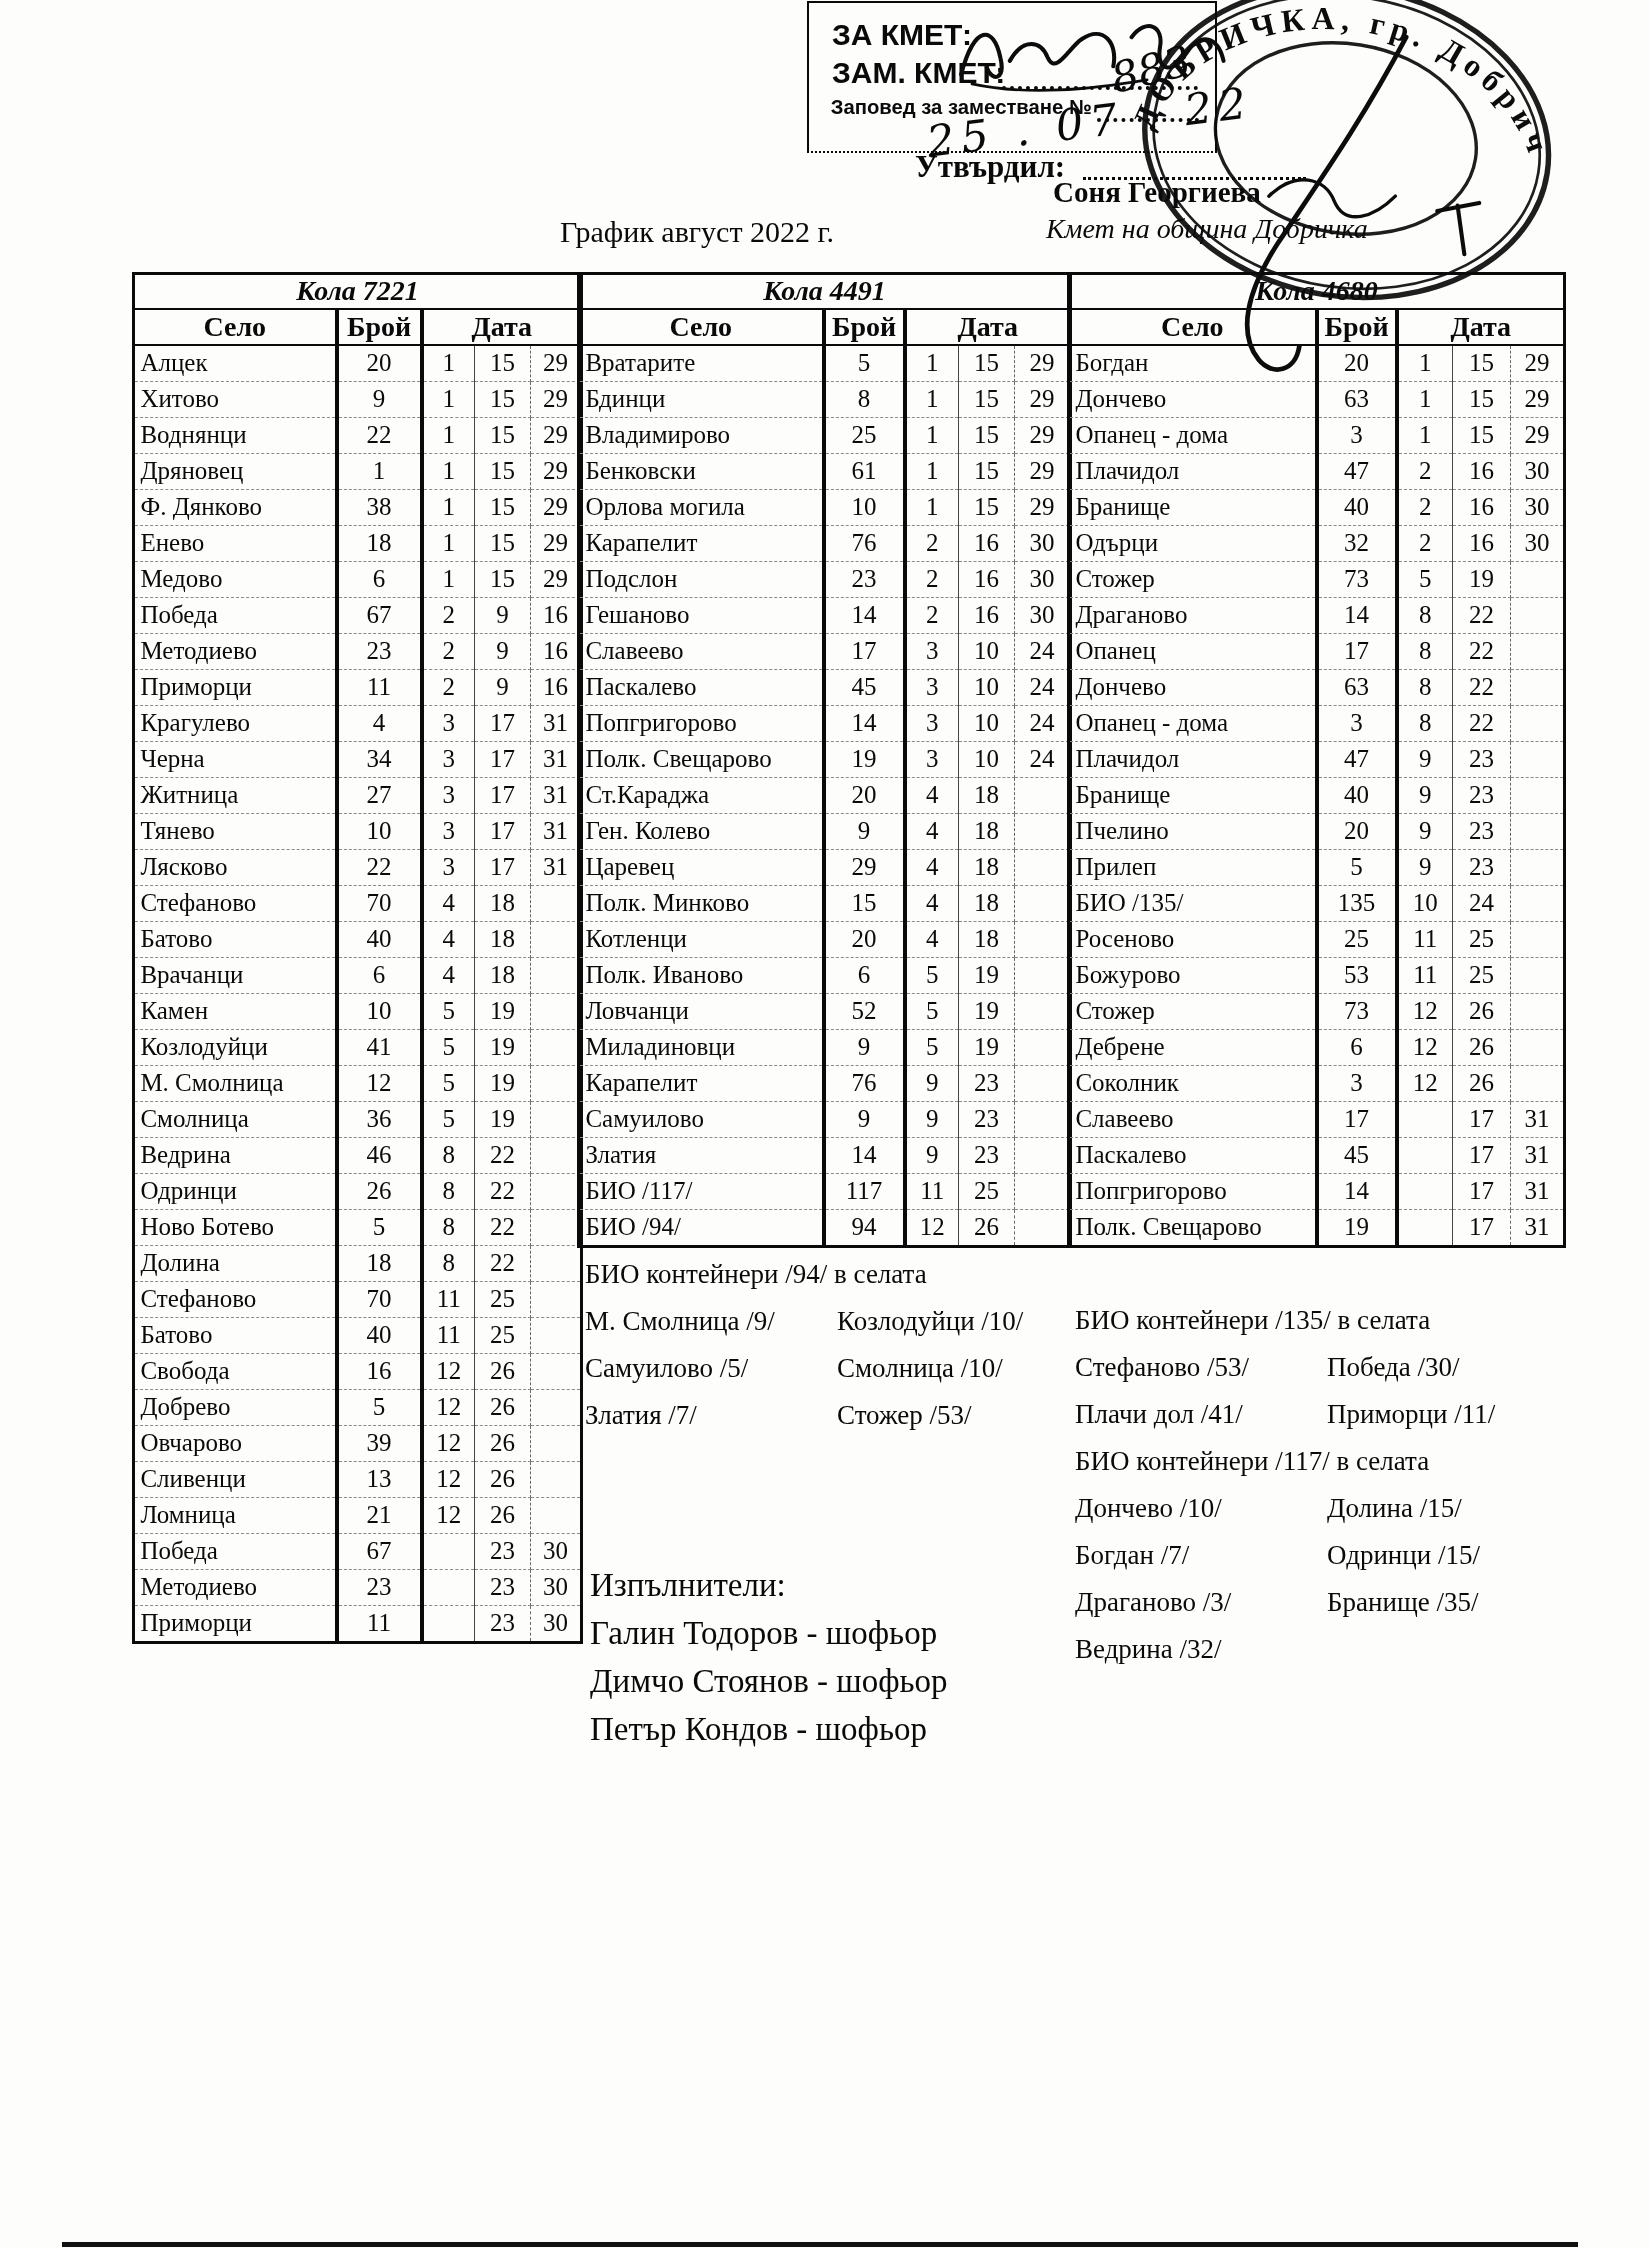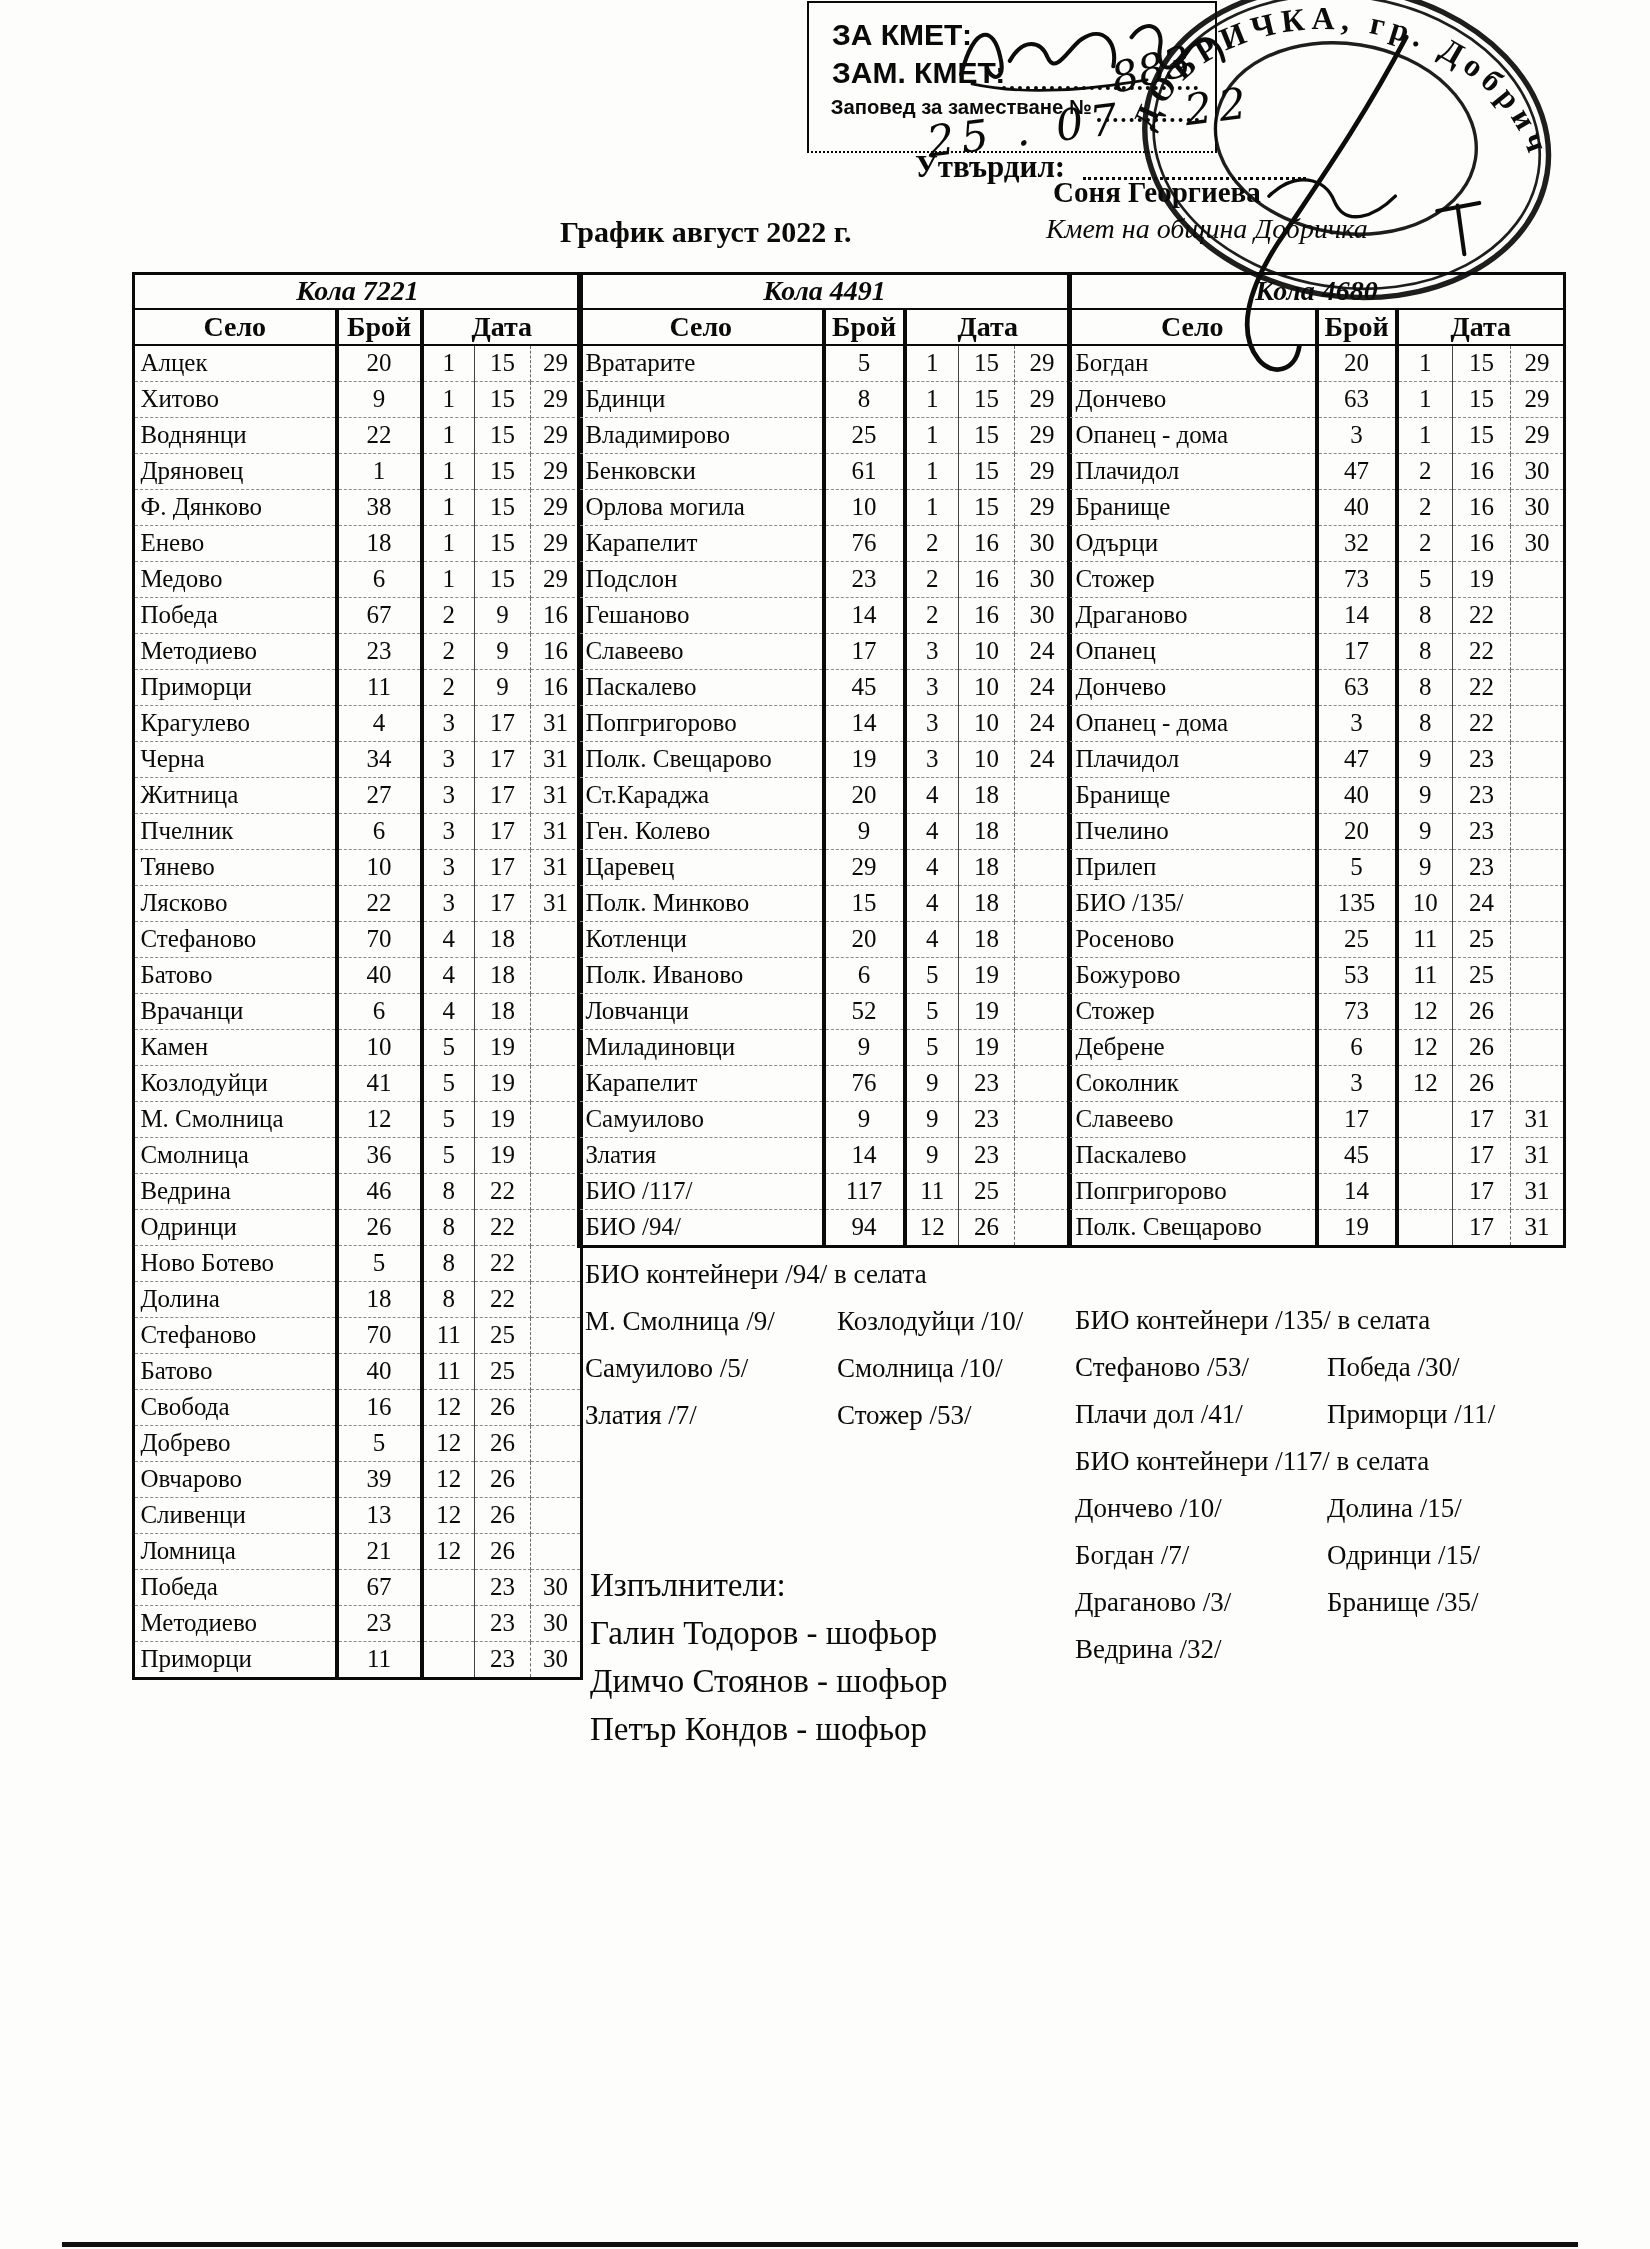--- a/index.html
+++ b/index.html
@@ -16,21 +16,21 @@
   .za-kmet{position:absolute;left:831px;top:16.2px;font-size:30px;font-weight:bold;}
   .zam-kmet{position:absolute;left:831px;top:54px;font-size:30px;font-weight:bold;white-space:nowrap;}
   .zapoved{position:absolute;left:828px;top:95px;font-size:20.3px;font-weight:bold;white-space:nowrap;}
   .hw{font-family:"DejaVu Serif", serif;font-style:italic;}
   .hw-number{position:absolute;left:1111px;top:45px;font-size:42px;transform:rotate(-14deg);}
   .hw-date{position:absolute;left:926px;top:97px;font-size:43px;letter-spacing:6.8px;transform:rotate(-7deg);white-space:nowrap;}
   .utv{position:absolute;left:915px;top:149px;font-size:31px;font-weight:bold;}
   .utv-leader{position:absolute;left:1083px;top:177px;width:223px;border-bottom:3.4px dotted #0a0a0a;}
   .approved-name{position:absolute;left:1053px;top:176px;font-size:29px;font-weight:bold;white-space:nowrap;}
   .approved-title{position:absolute;left:1046px;top:213px;font-size:28px;font-style:italic;white-space:nowrap;}
-  .page-title{position:absolute;left:560px;top:215px;font-size:30px;font-weight:bold;white-space:nowrap;}
+  .page-title{position:absolute;left:560px;top:215px;font-size:30px;font-weight:normal;white-space:nowrap;}
   .stamp-svg{position:absolute;left:0;top:0;pointer-events:none;z-index:5;}
   
   table.car{
     position:absolute;border-collapse:collapse;table-layout:fixed;
     border:3.4px solid #0a0a0a;
   }
   #car1{left:132px;top:272px;width:447px;}
   #car2{left:577px;top:272px;width:492px;}
   #car3{left:1067px;top:272px;width:497px;}
   table.car th, table.car td{
@@ -206,27 +206,20 @@
         <td class="c-d3">31</td>
       </tr>
       <tr>
         <td class="c-village">Житница</td>
         <td class="c-count">27</td>
         <td class="c-d1">3</td>
         <td class="c-d2">17</td>
         <td class="c-d3">31</td>
       </tr>
       <tr>
-        <td class="c-village">Пчелник</td>
-        <td class="c-count">6</td>
-        <td class="c-d1">3</td>
-        <td class="c-d2">17</td>
-        <td class="c-d3">31</td>
-      </tr>
-      <tr>
         <td class="c-village">Тянево</td>
         <td class="c-count">10</td>
         <td class="c-d1">3</td>
         <td class="c-d2">17</td>
         <td class="c-d3">31</td>
       </tr>
       <tr>
         <td class="c-village">Лясково</td>
         <td class="c-count">22</td>
         <td class="c-d1">3</td>

